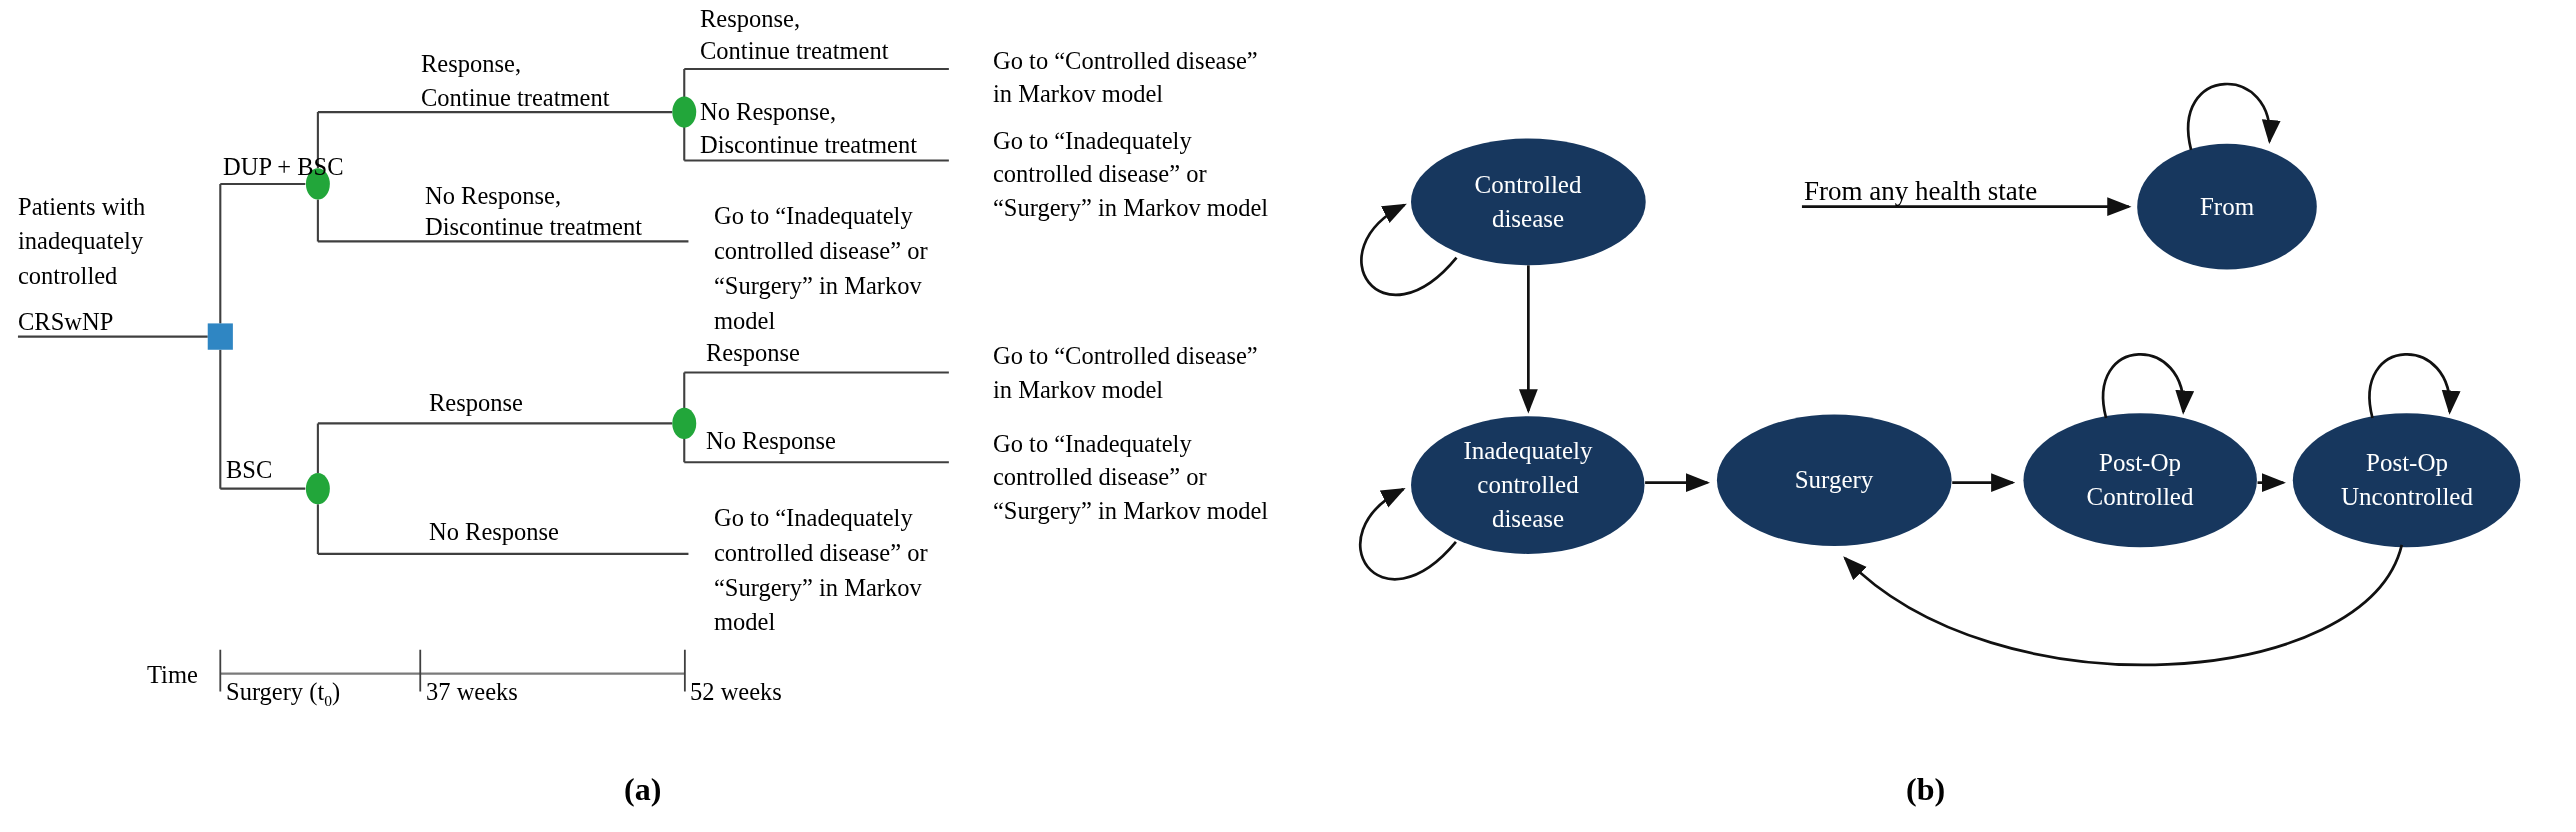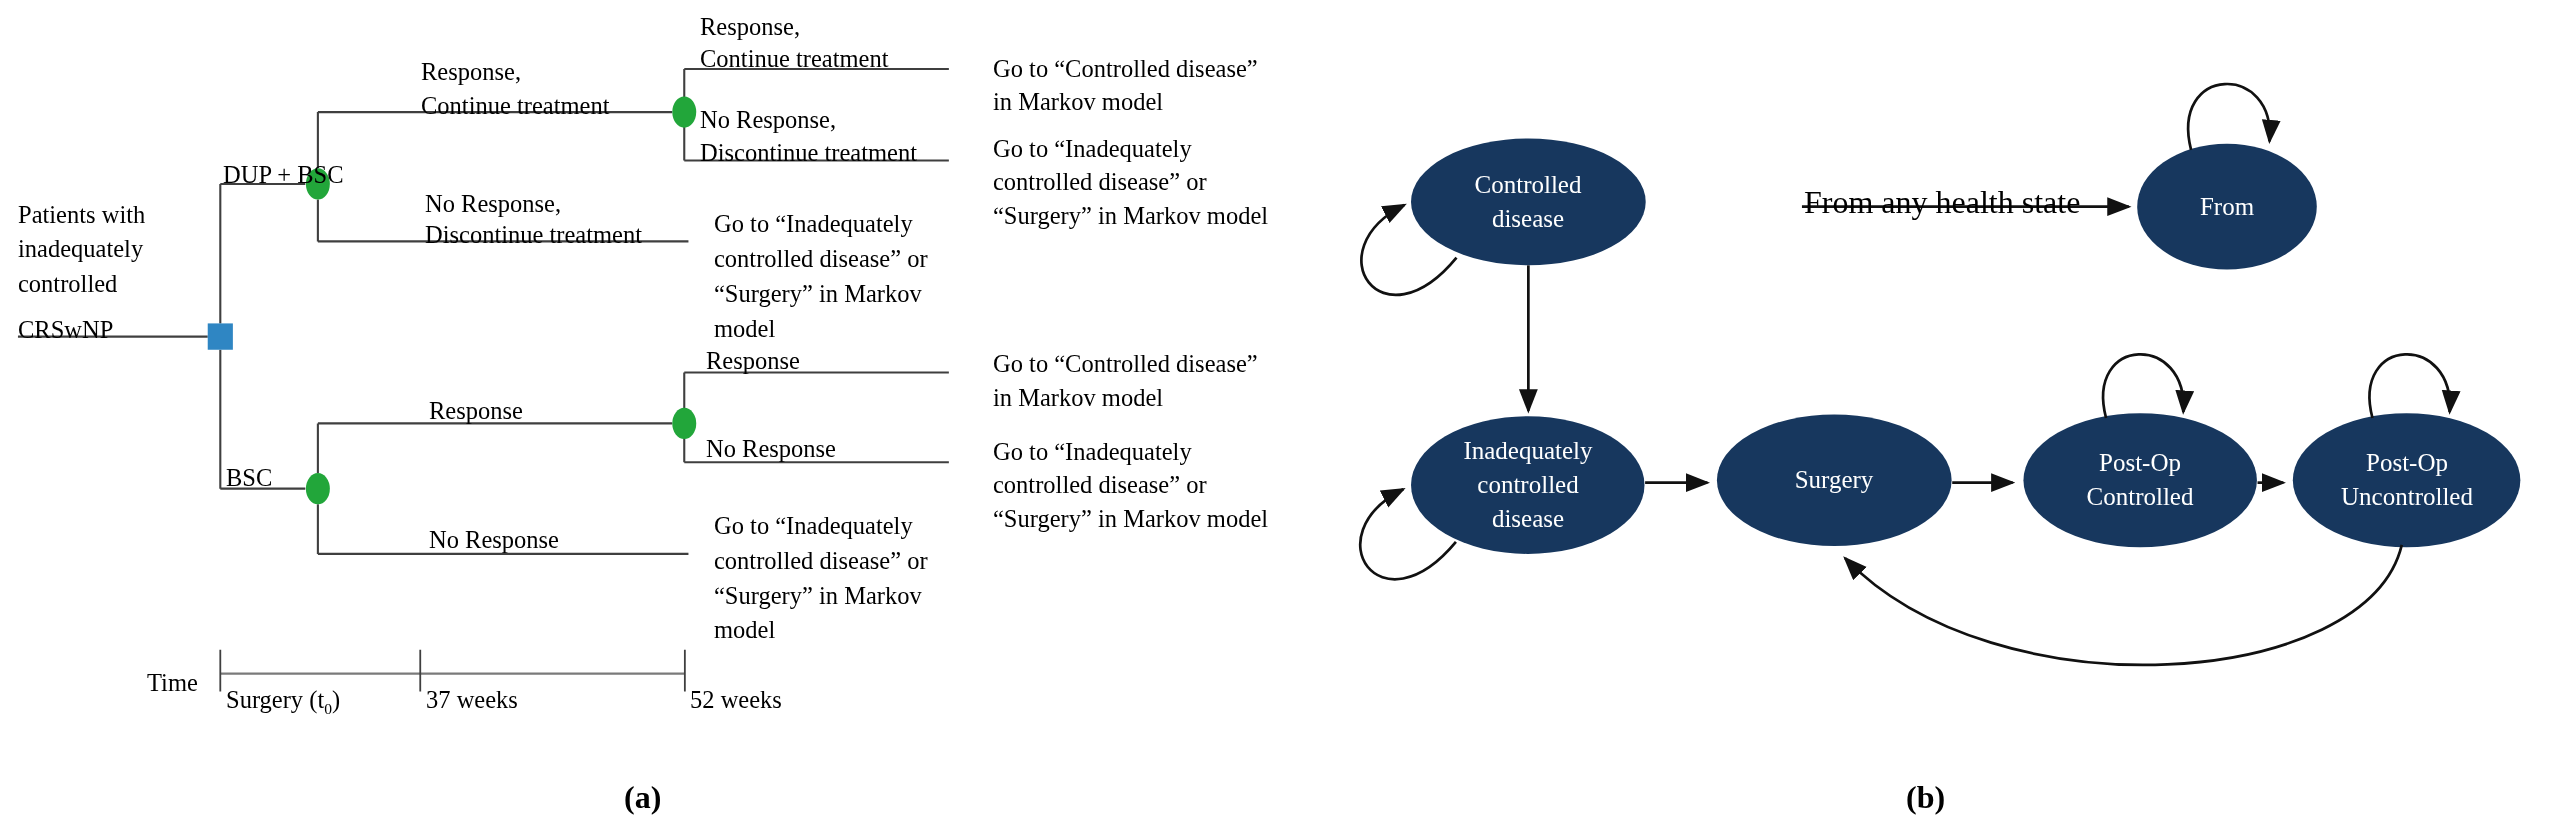--- a/index.html
+++ b/index.html
@@ -1,19 +1,19 @@
 <!DOCTYPE html>
 <html style="font-size:9.6px"><head>
 <meta charset="utf-8">
 <style>
   html,body{margin:0;padding:0;background:#ffffff;}
   #canvas{position:relative;width:2576px;height:833px;background:#ffffff;overflow:hidden;
           font-family:"Liberation Serif",serif;}
   #shapes{position:absolute;left:0;top:0;width:2576px;height:833px;}
-  .txt{position:absolute;font-size:24.5px;line-height:1.15;color:#000;white-space:nowrap;margin-top:8px;}
+  .txt{position:absolute;font-size:24.5px;line-height:1.15;color:#000;white-space:nowrap;}
   .bold{font-weight:normal;}
   .cap{font-size:32px;font-weight:bold;}
   .state-label{position:absolute;transform:translate(-50%,-50%);text-align:center;
                color:#ffffff;font-size:25px;line-height:34px;white-space:nowrap;}
   sub{font-size:15.6px;}
 </style>
 </head>
 <body>
 
 <div id="canvas">
@@ -146,19 +146,19 @@
     </div>
     <div class="state-label" style="left:2140px;top:480px">
       <div>Post-Op</div>
       <div>Controlled</div>
     </div>
     <div class="state-label" style="left:2407px;top:480px">
       <div>Post-Op</div>
       <div>Uncontrolled</div>
     </div>
 
-    <div class="txt" style="left:1804px;top:176px;font-size:32px">From any health state</div>
+    <div class="txt" style="left:1804px;top:176px;font-size:27px">From any health state</div>
 
     <div class="txt cap" style="left:1906px;top:771px">(b)</div>
   </div>
 
 </div>
 
 
 </body></html>

